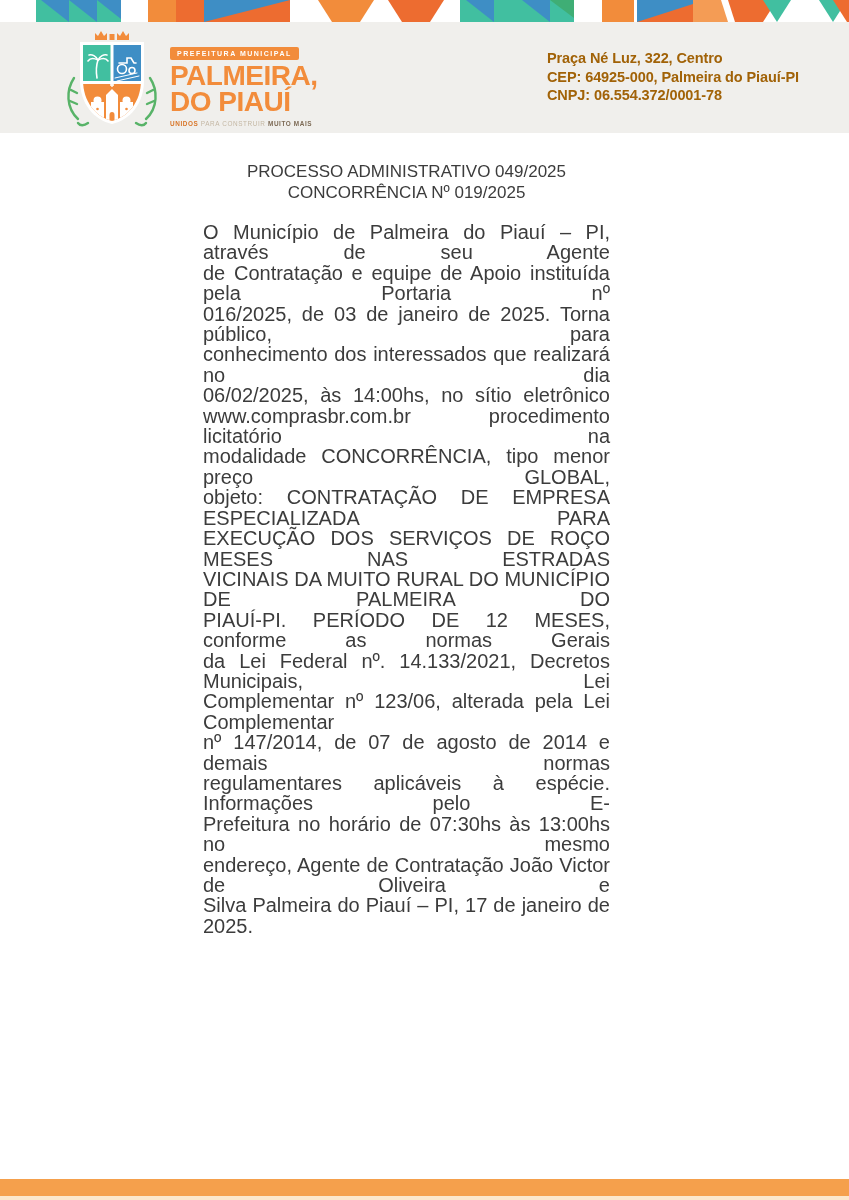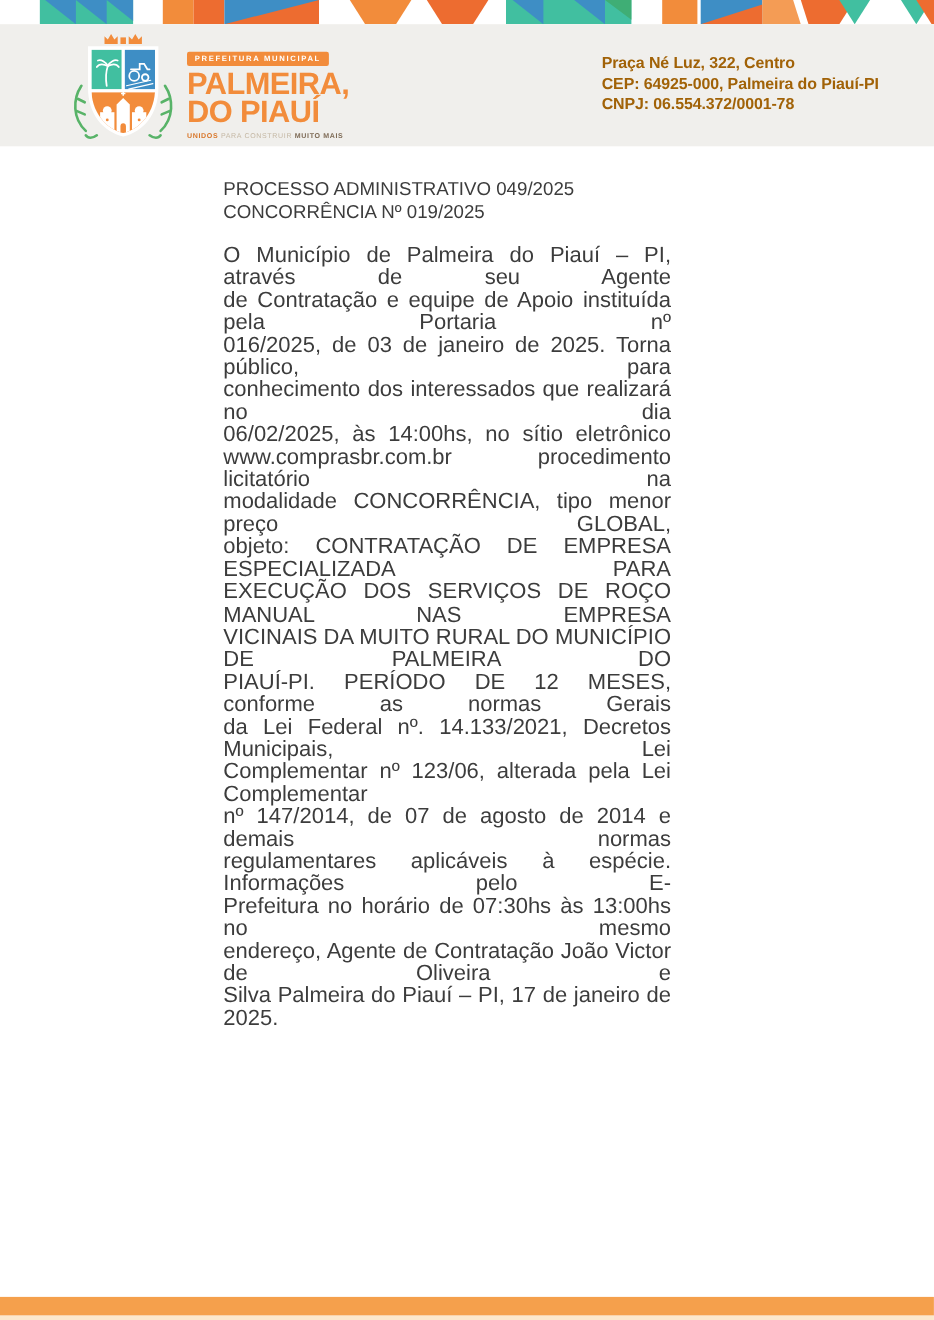--- a/index.html
+++ b/index.html
@@ -45,21 +45,21 @@
     position:absolute;left:547px;top:27px;
     color:#a16207;font-weight:bold;
     font-size:14.5px;line-height:18.6px;letter-spacing:-0.1px;
   }
   
   .content{
     position:absolute;left:203px;top:161px;width:407px;
     color:#3C3C3C;
   }
   .doc-title .title-line{
-    text-align:left;
+    text-align:center;
     font-size:17px;line-height:21px;
   }
   .doc-body{margin-top:19px;}
   .doc-body .body-line{
     font-size:20px;line-height:20.4px;
     text-align:justify;text-align-last:justify;
     white-space:normal;
   }
   .doc-body .body-line:last-child{text-align-last:left;}
   
@@ -185,21 +185,21 @@
       </div>
     <div class="doc-body">
         <div class="body-line">O Município de Palmeira do Piauí – PI, através de seu Agente</div>
         <div class="body-line">de Contratação e equipe de Apoio instituída pela Portaria nº</div>
         <div class="body-line">016/2025, de 03 de janeiro de 2025. Torna público, para</div>
         <div class="body-line">conhecimento dos interessados que realizará no dia</div>
         <div class="body-line">06/02/2025, às 14:00hs, no sítio eletrônico</div>
         <div class="body-line">www.comprasbr.com.br procedimento licitatório na</div>
         <div class="body-line">modalidade CONCORRÊNCIA, tipo menor preço GLOBAL,</div>
         <div class="body-line">objeto: CONTRATAÇÃO DE EMPRESA ESPECIALIZADA PARA</div>
-        <div class="body-line">EXECUÇÃO DOS SERVIÇOS DE ROÇO MANUAL NAS EMPRESA</div>
+        <div class="body-line">EXECUÇÃO DOS SERVIÇOS DE ROÇO MESES NAS ESTRADAS</div>
         <div class="body-line">VICINAIS DA MUITO RURAL DO MUNICÍPIO DE PALMEIRA DO</div>
         <div class="body-line">PIAUÍ-PI. PERÍODO DE 12 MESES, conforme as normas Gerais</div>
         <div class="body-line">da Lei Federal nº. 14.133/2021, Decretos Municipais, Lei</div>
         <div class="body-line">Complementar nº 123/06, alterada pela Lei Complementar</div>
         <div class="body-line">nº 147/2014, de 07 de agosto de 2014 e demais normas</div>
         <div class="body-line">regulamentares aplicáveis à espécie. Informações pelo E-</div>
         <div class="body-line">Prefeitura no horário de 07:30hs às 13:00hs no mesmo</div>
         <div class="body-line">endereço, Agente de Contratação João Victor de Oliveira e</div>
         <div class="body-line">Silva Palmeira do Piauí – PI, 17 de janeiro de 2025.</div>
       </div>

